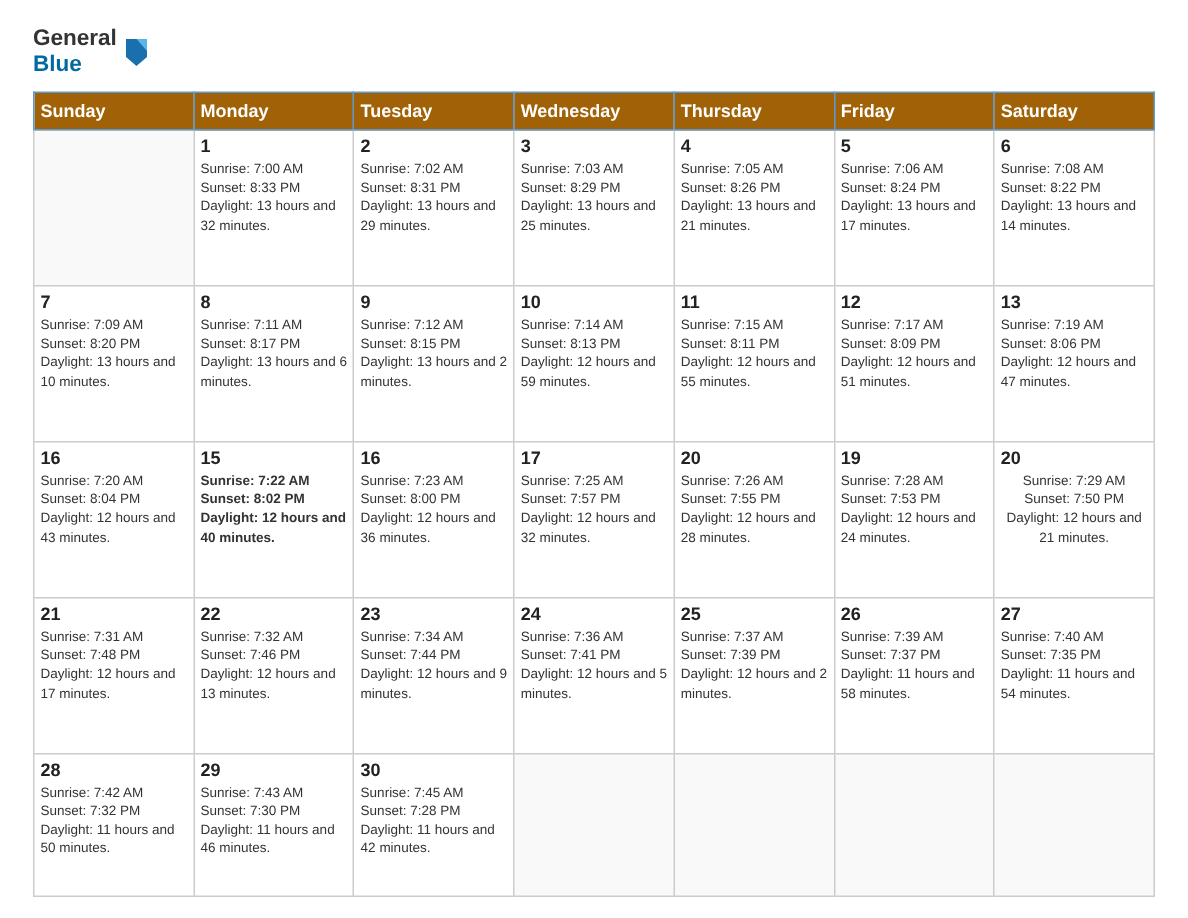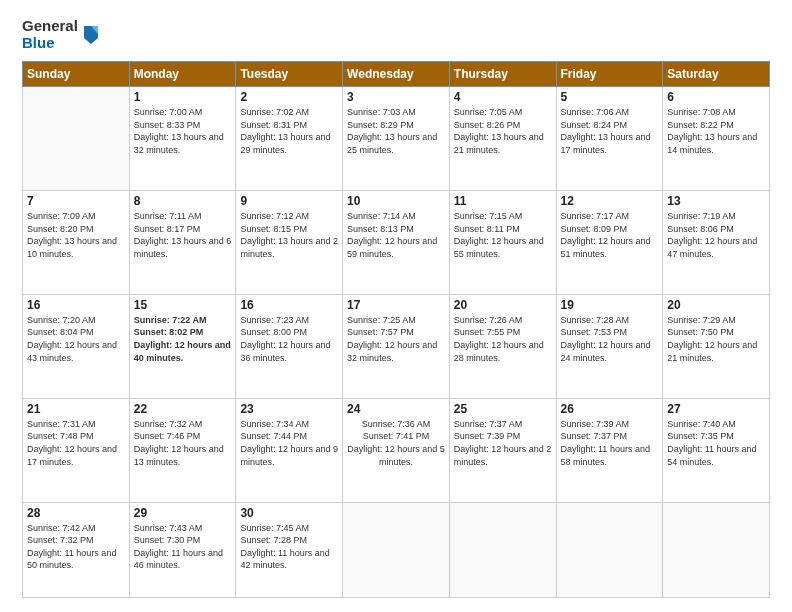--- a/index.html
+++ b/index.html
@@ -239,21 +239,21 @@
 Daylight: 12 hours and 28 minutes.</div>
           </td>
           <td>
             <span class="day-number">19</span>
             <div class="cell-text" style="white-space: pre-line;">Sunrise: 7:28 AM
 Sunset: 7:53 PM
 Daylight: 12 hours and 24 minutes.</div>
           </td>
           <td>
             <span class="day-number">20</span>
-            <div class="cell-text" style="white-space: pre-line;">Sunrise: 7:29 AM
+            <div class="cell-text" style="white-space: pre-line; text-align: center;">Sunrise: 7:29 AM
 Sunset: 7:50 PM
 Daylight: 12 hours and 21 minutes.</div>
           </td>
         </tr>
         <tr>
           <td>
             <span class="day-number">21</span>
             <div class="cell-text" style="white-space: pre-line;">Sunrise: 7:31 AM
 Sunset: 7:48 PM
 Daylight: 12 hours and 17 minutes.</div>
@@ -265,21 +265,21 @@
 Daylight: 12 hours and 13 minutes.</div>
           </td>
           <td>
             <span class="day-number">23</span>
             <div class="cell-text" style="white-space: pre-line;">Sunrise: 7:34 AM
 Sunset: 7:44 PM
 Daylight: 12 hours and 9 minutes.</div>
           </td>
           <td>
             <span class="day-number">24</span>
-            <div class="cell-text" style="white-space: pre-line; text-align: center;">Sunrise: 7:36 AM
+            <div class="cell-text" style="white-space: pre-line;">Sunrise: 7:36 AM
 Sunset: 7:41 PM
 Daylight: 12 hours and 5 minutes.</div>
           </td>
           <td>
             <span class="day-number">25</span>
             <div class="cell-text" style="white-space: pre-line;">Sunrise: 7:37 AM
 Sunset: 7:39 PM
 Daylight: 12 hours and 2 minutes.</div>
           </td>
           <td>

